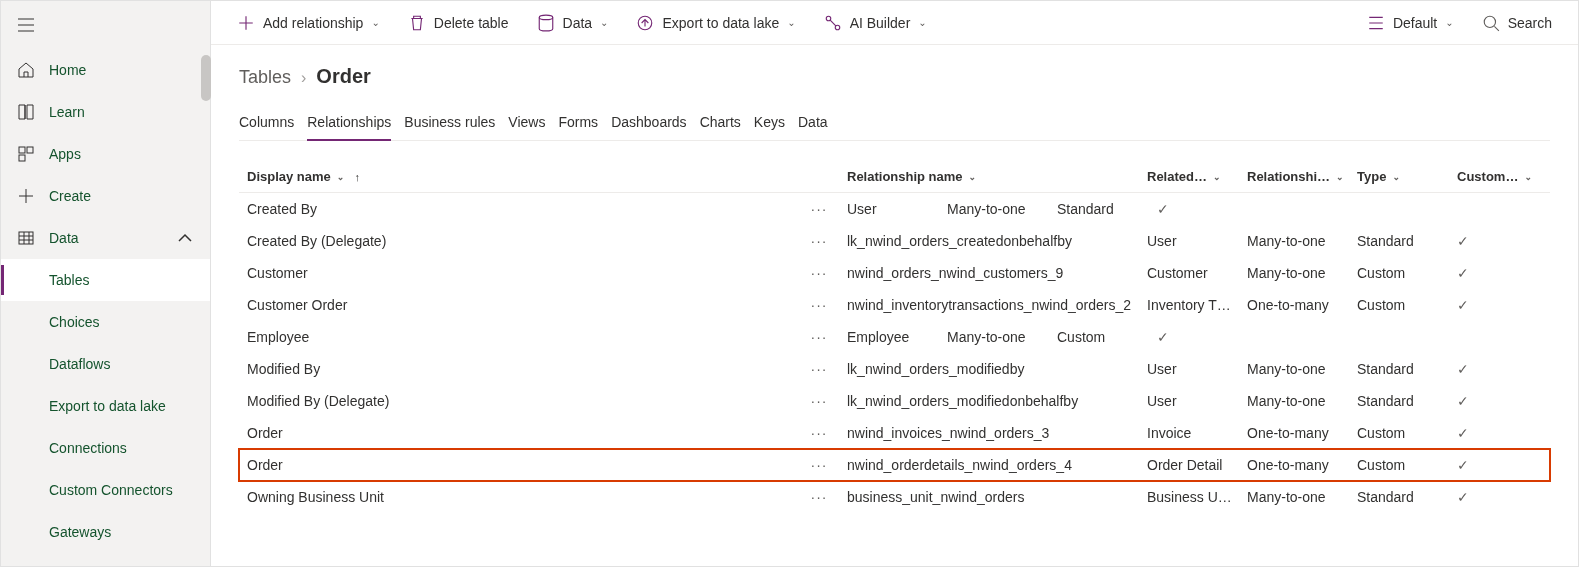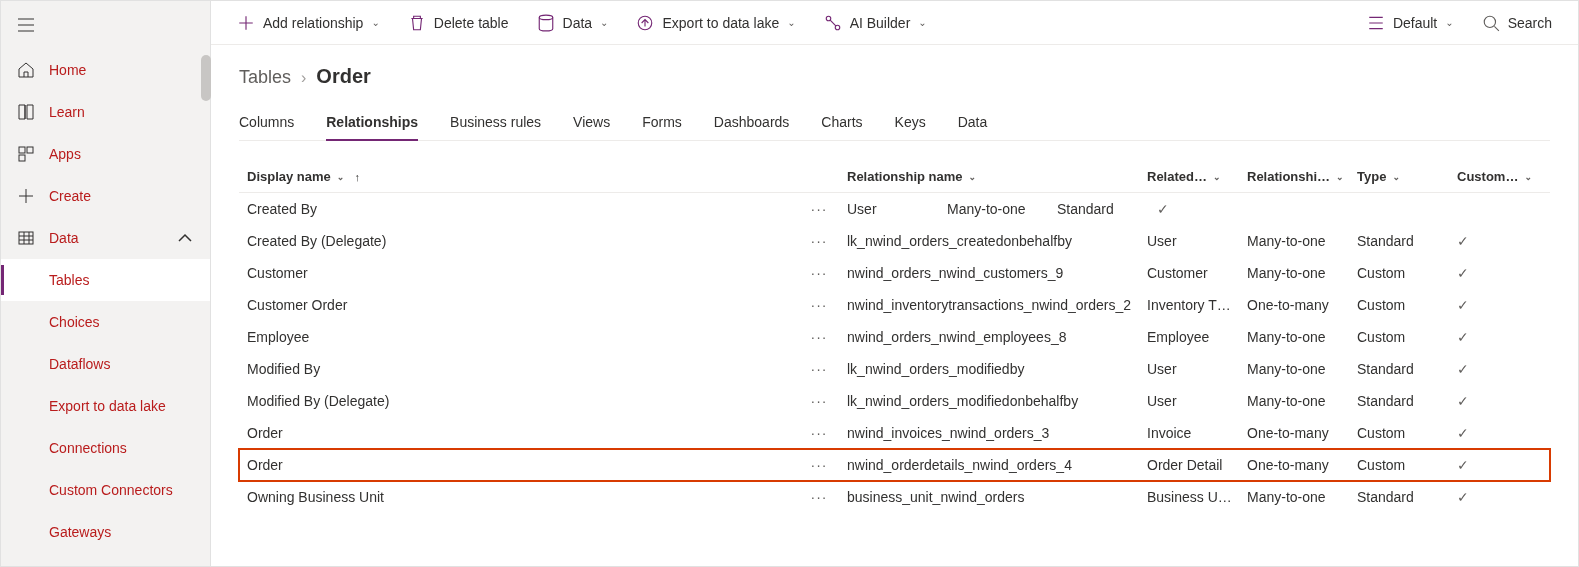--- a/index.html
+++ b/index.html
@@ -34,21 +34,21 @@
       padding: 0 16px;
     }
     .hamburger svg { width: 18px; height: 18px; }
     .nav-item {
       height: 42px;
       display: flex;
       align-items: center;
       padding: 0 16px;
       gap: 14px;
       font-size: 14px;
-      color: #b91c1c;
+      color: #14532d;
       cursor: pointer;
     }
     .nav-item.sub {
       padding-left: 48px;
     }
     .nav-item.active-parent {
       position: relative;
     }
     .nav-item .caret {
       margin-left: auto;
@@ -120,33 +120,33 @@
       color: #323130;
       font-weight: 600;
       font-size: 20px;
     }
     .crumb-sep {
       color: #a19f9d;
       font-size: 16px;
     }
     .pivot {
       display: flex;
-      gap: 32px;
+      gap: 13px;
       border-bottom: 1px solid #edebe9;
       margin-bottom: 20px;
     }
     .pivot-item {
       padding: 8px 0 10px 0;
       font-size: 14px;
       color: #323130;
       cursor: pointer;
       position: relative;
     }
     .pivot-item.active {
-      font-weight: 700;
+      font-weight: 400;
     }
     .pivot-item.active::after {
       content: "";
       position: absolute;
       bottom: -1px;
       left: 0;
       right: 0;
       height: 2px;
       background: #742774;
     }
@@ -453,21 +453,20 @@
               <div class="td col-related ellip">Inventory T…</div>
               <div class="td col-reltype">One-to-many</div>
               <div class="td col-type">Custom</div>
               <div class="td col-custom check">✓</div>
             </div>
             <div class="trow">
               <div class="td col-name">Employee</div>
               <div class="td col-more">
                 <span class="more-dots">···</span>
               </div>
-              <div class="td col-rel">nwind_orders_nwind_employees_8</div>
               <div class="td col-related ellip">Employee</div>
               <div class="td col-reltype">Many-to-one</div>
               <div class="td col-type">Custom</div>
               <div class="td col-custom check">✓</div>
             </div>
             <div class="trow">
               <div class="td col-name">Modified By</div>
               <div class="td col-more">
                 <span class="more-dots">···</span>
               </div>

